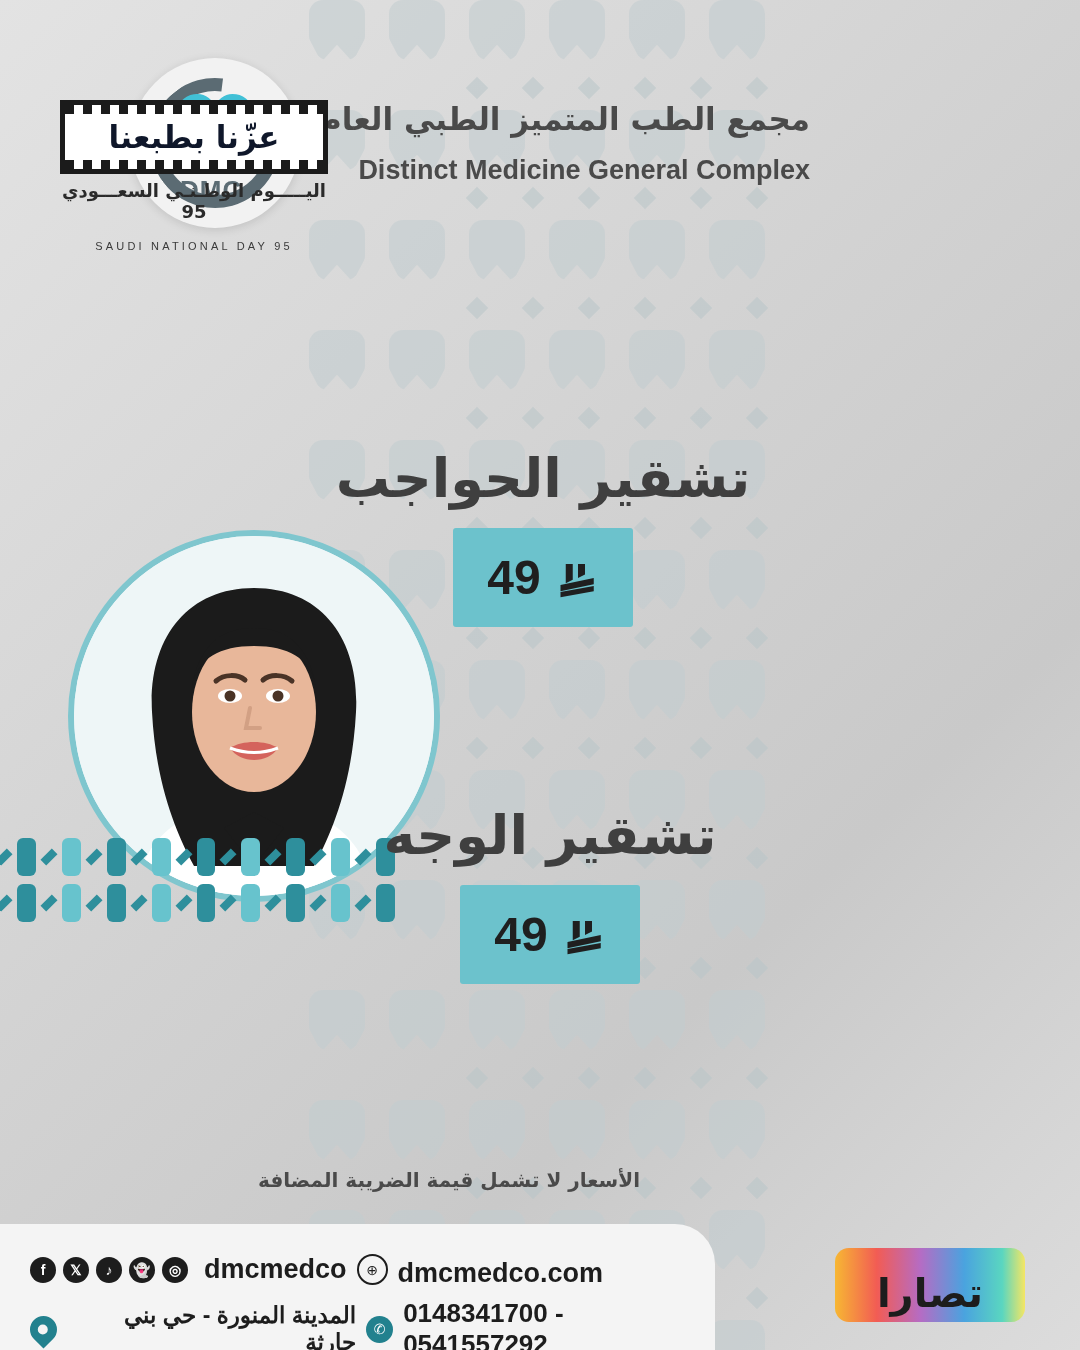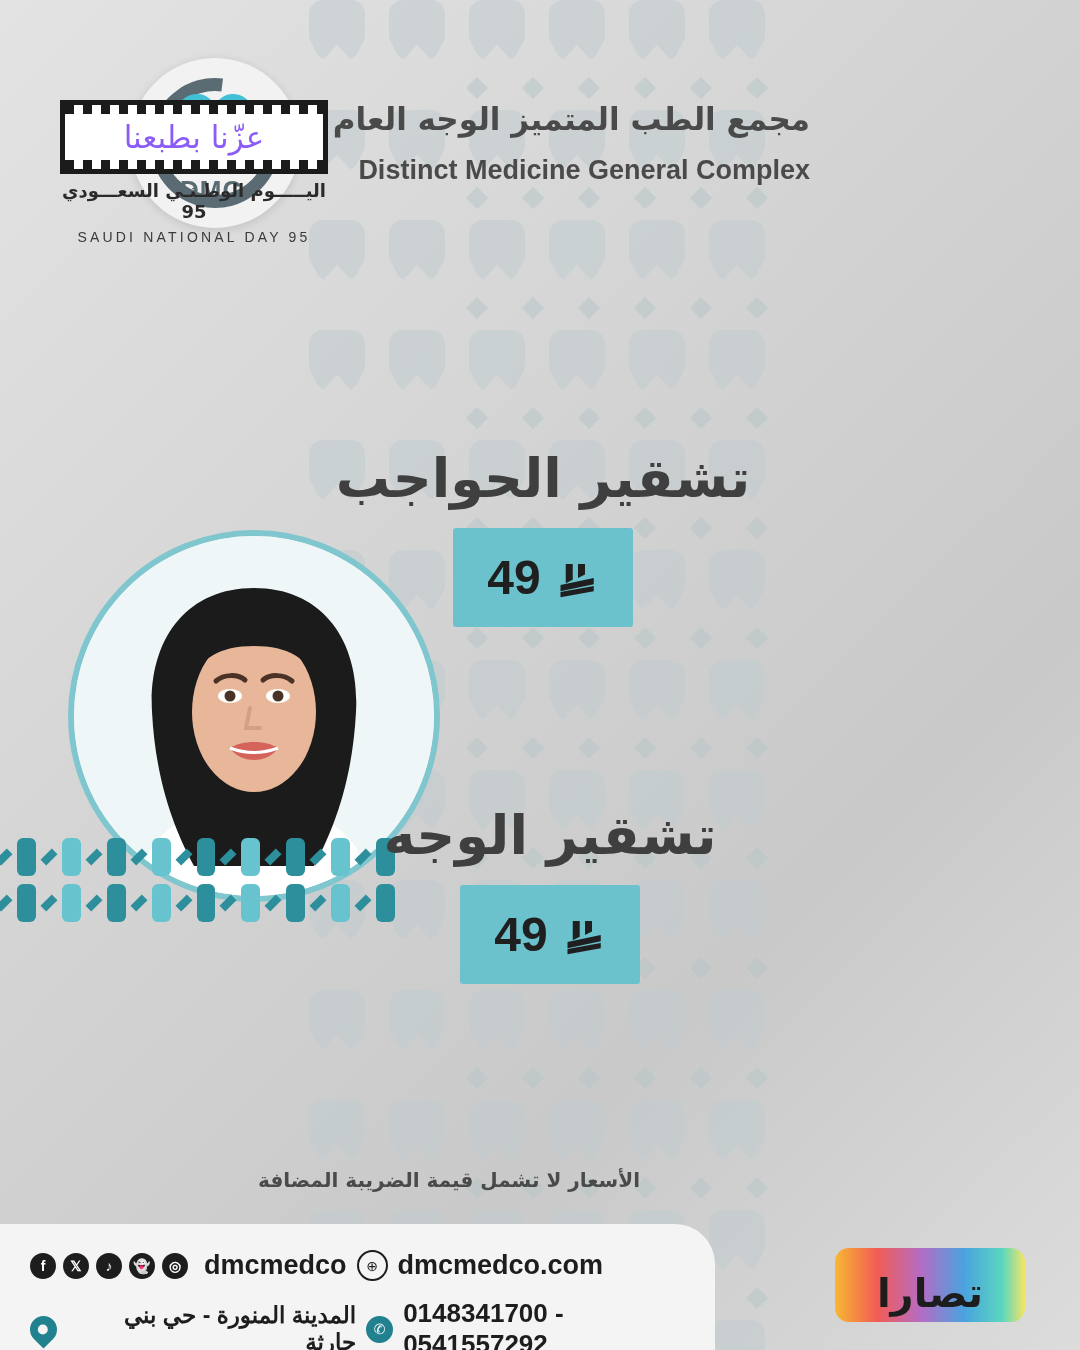--- a/index.html
+++ b/index.html
@@ -68,27 +68,27 @@
     border:5px solid #1b1b1b;height:64px;position:relative;background:#fff;
     display:flex;align-items:center;justify-content:center;
   }
   .nd-box::before,.nd-box::after{
     content:"";position:absolute;left:0;right:0;height:9px;
     background:repeating-linear-gradient(90deg,#1b1b1b 0 9px,#ffffff 9px 18px);
   }
   .nd-box::before{top:0;}
   .nd-box::after{bottom:0;}
   .nd-ar{
-    font-size:31px;font-weight:normal;color:#8b5cf6;letter-spacing:-1px;z-index:2;
+    font-size:31px;font-weight:bold;color:#0f172a;letter-spacing:-1px;z-index:2;
   }
   .nd-sub{
     margin-top:6px;font-size:18px;font-weight:bold;color:#2a2a2a;letter-spacing:1px;
   }
   .nd-sub-en{
-    margin-top:7px;font-size:14px;color:#3a3a3a;letter-spacing:3.2px;
+    margin-top:18px;font-size:11px;color:#3a3a3a;letter-spacing:3.2px;
     font-family:"Liberation Sans",sans-serif;direction:ltr;
   }
 
   
   .doctor{
     position:absolute;top:530px;right:640px;width:360px;height:360px;border-radius:50%;
     border:6px solid #7fc6ce;overflow:hidden;background:#eef7f8;
   }
   .doc-svg{width:100%;height:100%;display:block;}
 
@@ -135,21 +135,21 @@
   .soc-ic{
     width:26px;height:26px;border-radius:50%;background:#1d1d1d;color:#fff;
     display:flex;align-items:center;justify-content:center;font-size:14px;font-weight:bold;
   }
   .soc-ic.ig{background:#1d1d1d;}
   .handle{font-size:27px;font-weight:bold;color:#1d1d1d;margin-left:6px;}
   .sep-ic{
     width:27px;height:27px;border-radius:50%;border:2px solid #1d1d1d;
     display:flex;align-items:center;justify-content:center;font-size:14px;color:#1d1d1d;
   }
-  .web{font-size:27px;font-weight:bold;color:#1d1d1d;}
+  .web{font-size:27px;font-weight:bold;color:#1d1d1d;margin-top:8px;}
   .pin{
     width:27px;height:27px;border-radius:50% 50% 50% 0;background:#22818e;transform:rotate(-45deg);
     position:relative;
   }
   .pin::after{content:"";position:absolute;top:8px;left:8px;width:10px;height:10px;border-radius:50%;background:#f4f4f4;}
   .addr{font-size:23px;font-weight:bold;color:#1d1d1d;direction:rtl;}
   .phone-ic{
     width:27px;height:27px;border-radius:50%;background:#22818e;color:#fff;
     display:flex;align-items:center;justify-content:center;font-size:14px;
   }
@@ -377,21 +377,21 @@
       <svg class="logo-heart" viewBox="0 0 80 72">
         <path d="M40 70 C 8 46 2 30 2 20 C 2 8 12 2 22 2 C 31 2 37 8 40 14 C 43 8 49 2 58 2 C 68 2 78 8 78 20 C 78 30 72 46 40 70 Z" fill="#41c0d6"></path>
         <circle cx="40" cy="20" r="7" fill="#ffffff"></circle>
         <path d="M40 29 C 33 29 28 34 28 41 L 34 52 L 40 44 L 46 52 L 52 41 C 52 34 47 29 40 29 Z" fill="#ffffff"></path>
       </svg>
       <div class="logo-text">DMC</div>
     </div>
   </div>
 
   <div class="clinic-names">
-    <div class="clinic-ar">مجمع الطب المتميز الوجه العام</div>
+    <div class="clinic-ar">مجمع الطب المتميز الطبي العام</div>
     <div class="clinic-en">Distinct Medicine General Complex</div>
   </div>
 
   <div class="nd-logo">
     <div class="nd-box">
       <div class="nd-ar">عزّنا بطبعنا</div>
     </div>
     <div class="nd-sub">اليـــــوم الوطـنـي السعـــودي 95</div>
     <div class="nd-sub-en">SAUDI NATIONAL DAY 95</div>
   </div>

